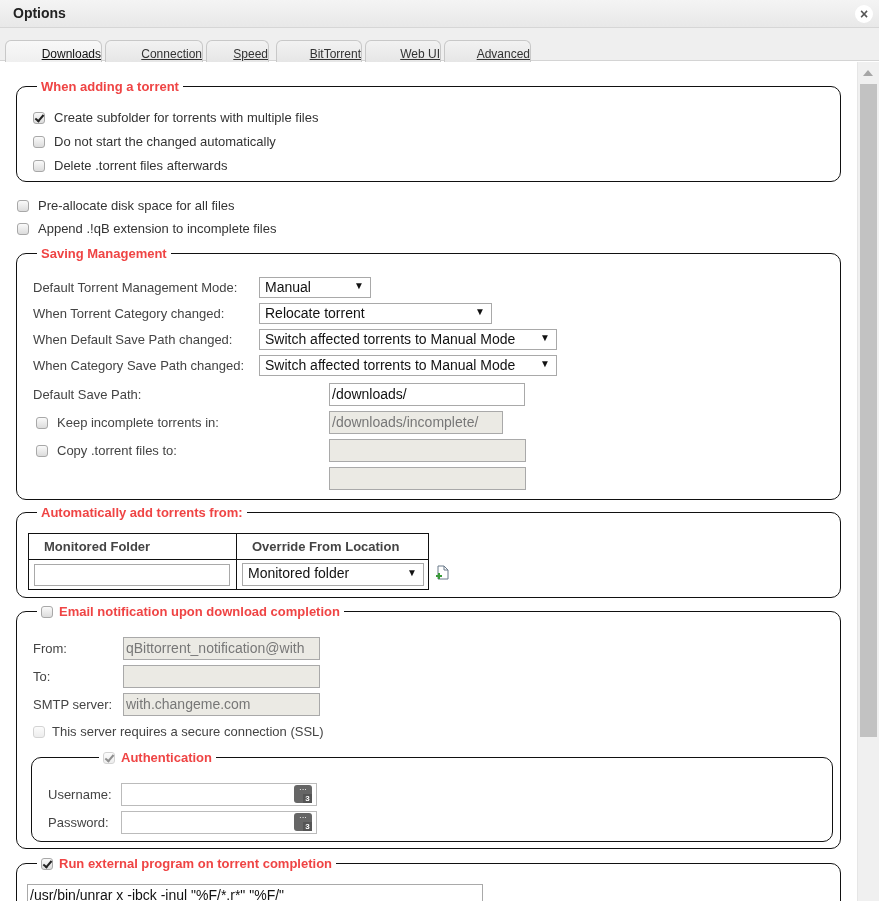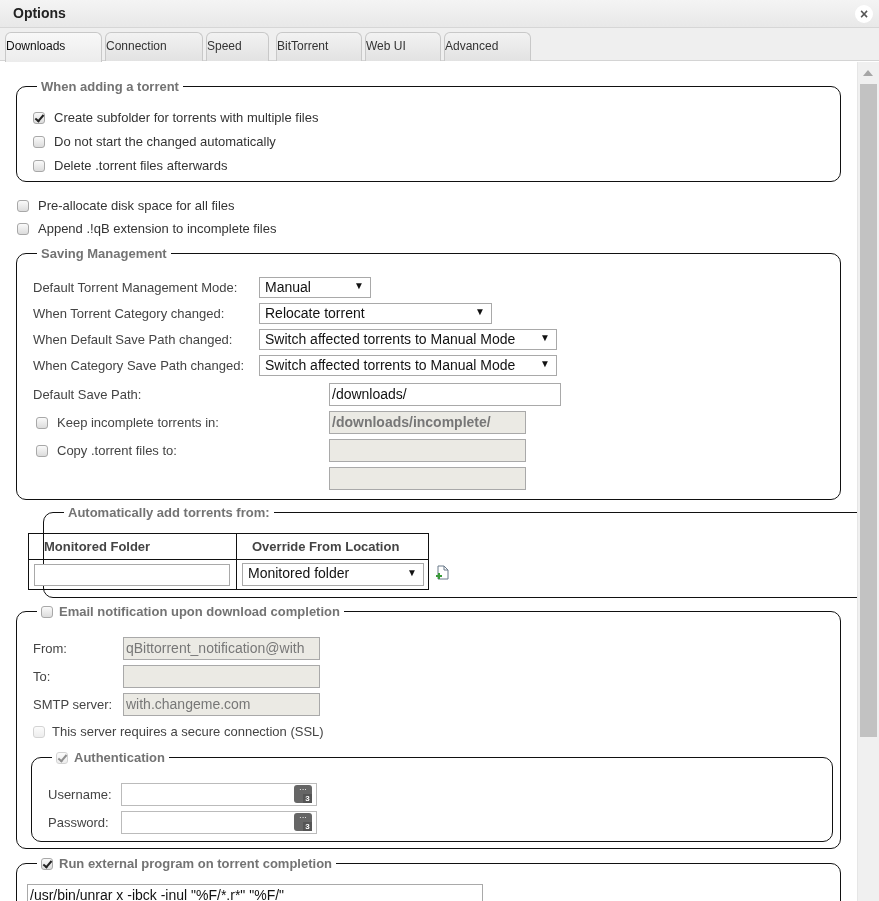--- a/index.html
+++ b/index.html
@@ -23,26 +23,27 @@
     position: absolute; right: 6px; top: 5px; width: 18px; height: 18px;
     border-radius: 50%; background: #fff;
     font-size: 14px; font-weight: bold; color: #555; line-height: 18px; text-align: center;
     cursor: pointer;
   }
   .tabbar {
     position: absolute; left: 0; top: 28px; width: 879px; height: 33px;
     background: #efefef; border-bottom: 1px solid #d4d4d4;
   }
   .tab {
-    position: absolute; top: 4px; height: 29px;
+    position: absolute; top: 12px; height: 29px;
     border: 1px solid #c8c8c8; border-bottom: none;
     border-radius: 6px 6px 0 0;
     background: linear-gradient(#f2f2f2, #e2e2e2);
-    font-size: 12px; color: #333; text-align: left; line-height: 26px;
+    font-size: 12px; color: #333; text-align: right; line-height: 26px;
     cursor: pointer;
+    text-decoration: underline;
   }
   .tab.active { background: linear-gradient(#f8f8f8, #ececec); color: #111; height: 30px; }
   .content {
     position: absolute; left: 0; top: 62px; width: 857px; height: 839px;
     overflow: hidden; background: #fff;
   }
   .scrollbar {
     position: absolute; left: 857px; top: 62px; width: 22px; height: 839px;
     background: #f0f0f0; border-left: 1px solid #e6e6e6;
   }
@@ -53,21 +54,21 @@
   }
   .scroll-thumb {
     position: absolute; left: 2px; top: 22px; width: 17px; height: 653px;
     background: #c2c2c2;
   }
   fieldset.box {
     position: absolute; margin: 0; padding: 0;
     border: 1px solid #111; border-radius: 10px;
   }
   fieldset.box legend {
-    padding: 0 4px; margin-left: 20px; font-weight: bold; font-size: 13px; color: #737373;
+    padding: 0 4px; margin-left: 20px; font-weight: bold; font-size: 13px; color: #ef4444;
     display: flex; align-items: center; gap: 6px;
   }
   .abs { position: absolute; }
   .cb {
     display: inline-block; width: 12px; height: 12px;
     border: 1px solid #a8a8a8; border-radius: 3px;
     background: linear-gradient(#fafafa, #dcdcdc);
     position: relative; vertical-align: middle; cursor: pointer;
   }
   .cb.checked::after {
@@ -165,37 +166,37 @@
     <span>Switch affected torrents to Manual Mode</span>
     <span class="arrow">▼</span>
   </div>
   <div class="label" style="left:33px;top:296px;">When Category Save Path changed:</div>
   <div class="sel" style="left:259px;top:293px;width:298px;">
     <span>Switch affected torrents to Manual Mode</span>
     <span class="arrow">▼</span>
   </div>
 
   <div class="label" style="left:33px;top:325px;">Default Save Path:</div>
-  <div class="txt" style="left:329px;top:321px;width:232px;">/downloads/</div>
+  <div class="txt" style="left:329px;top:321px;width:196px;">/downloads/</div>
 
   <div class="cb-row" style="left:36px;top:353px;">
     <span class="cb"></span>
     <span class="lbl" style="color:#444">Keep incomplete torrents in:</span>
   </div>
-  <div class="txt disabled" style="left:329px;top:349px;width:197px;font-weight:bold;">/downloads/incomplete/</div>
+  <div class="txt disabled" style="left:329px;top:349px;width:174px;">/downloads/incomplete/</div>
 
   <div class="cb-row" style="left:36px;top:381px;">
     <span class="cb"></span>
     <span class="lbl" style="color:#444">Copy .torrent files to:</span>
   </div>
   <div class="txt disabled" style="left:329px;top:377px;width:197px;"></div>
 
   <div class="txt disabled" style="left:329px;top:405px;width:197px;"></div>
 
-  <fieldset class="box" style="left:16px;top:443px;width:825px;height:93px;margin-left:27px;">
+  <fieldset class="box" style="left:16px;top:443px;width:825px;height:93px;">
     <legend>Automatically add torrents from:</legend>
   </fieldset>
   <table class="mon" style="left:28px;top:471px;width:401px;">
     <tbody>
         <tr>
       <th style="width:208px;">Monitored Folder</th>
       <th>Override From Location</th>
     </tr>
     <tr>
       <td style="height:30px;position:relative;">
@@ -229,21 +230,21 @@
   <div class="txt disabled" style="left:123px;top:575px;width:197px;">qBittorrent_notification@with</div>
   <div class="label" style="left:33px;top:607px;">To:</div>
   <div class="txt disabled" style="left:123px;top:603px;width:197px;"></div>
   <div class="label" style="left:33px;top:635px;">SMTP server:</div>
   <div class="txt disabled" style="left:123px;top:631px;width:197px;">with.changeme.com</div>
   <div class="cb-row" style="left:33px;top:662px;">
     <span class="cb dim"></span>
     <span class="lbl" style="margin-left:7px;color:#444">This server requires a secure connection (SSL)</span>
   </div>
 
-  <fieldset class="box" style="left:31px;top:688px;width:802px;height:92px;">
+  <fieldset class="box" style="left:31px;top:688px;width:802px;height:92px;padding-left:47px;">
     <legend>
       <span class="cb checked dim"></span>
       <span>Authentication</span>
     </legend>
   </fieldset>
   <div class="label" style="left:48px;top:725px;">Username:</div>
   <div class="txt disabled" style="left:121px;top:721px;width:196px;background:#fff;border-color:#bbb;"></div>
   <div class="pw-icon" style="left:294px;top:723px;">···<span>3</span></div>
   <div class="label" style="left:48px;top:753px;">Password:</div>
   <div class="txt disabled" style="left:121px;top:749px;width:196px;background:#fff;border-color:#bbb;"></div>

